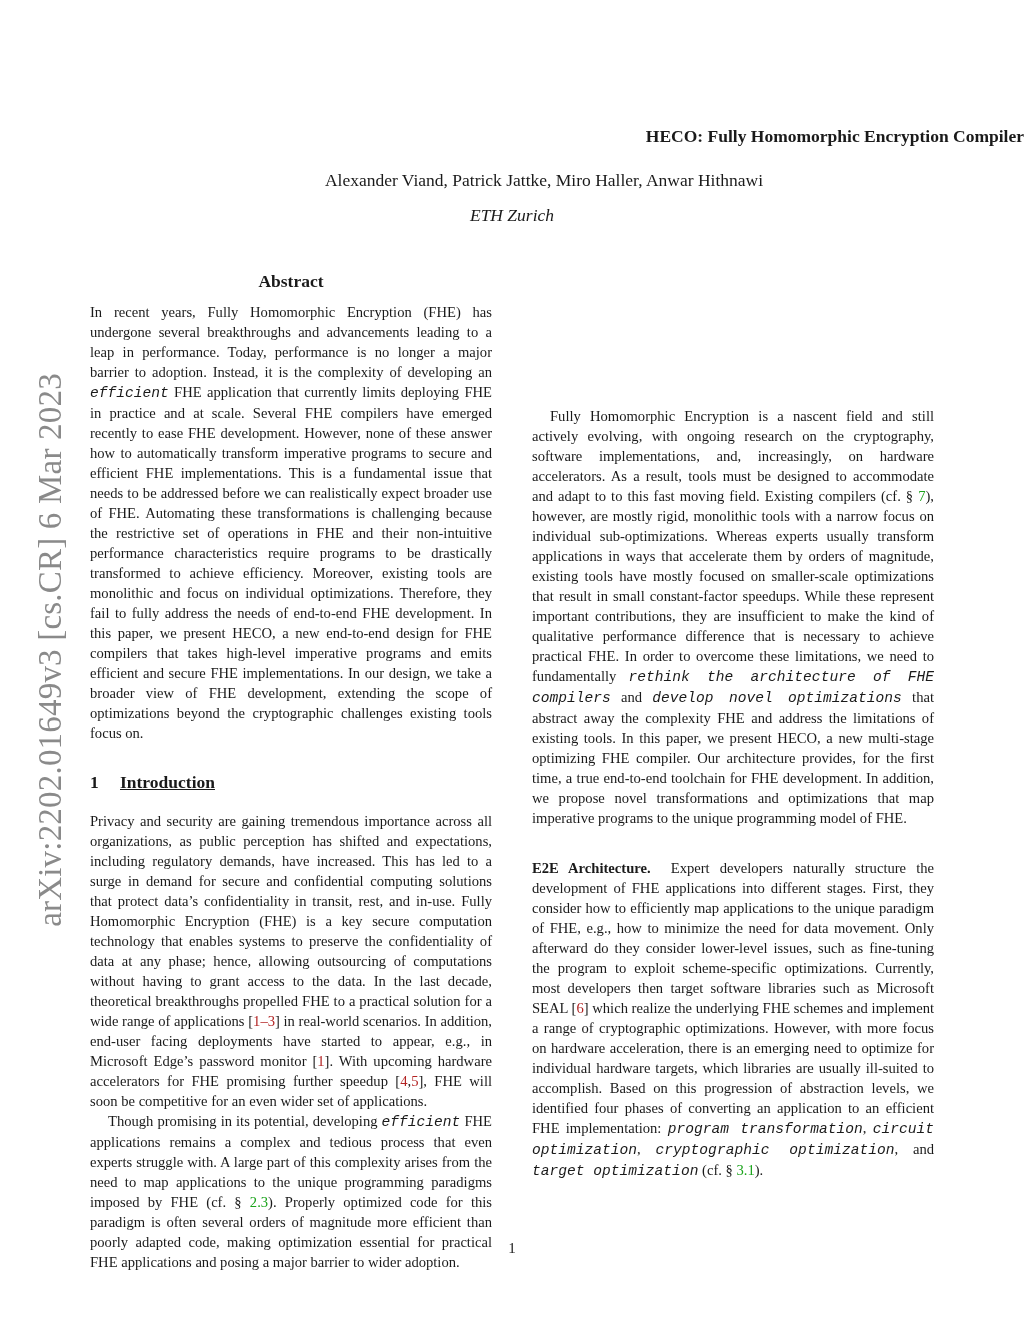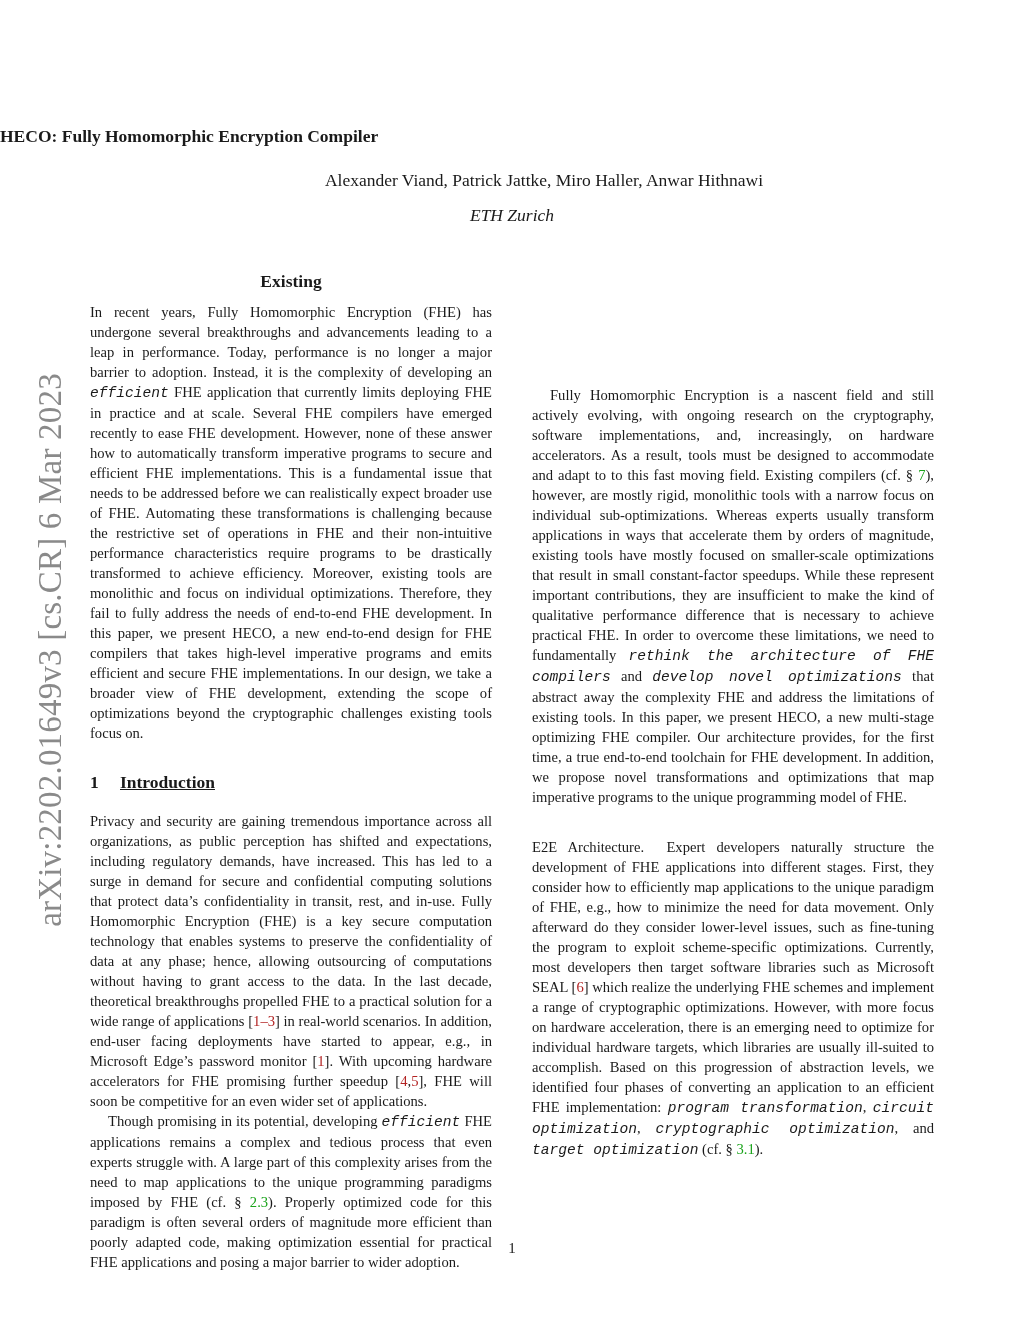--- a/index.html
+++ b/index.html
@@ -1,50 +1,50 @@
 <!DOCTYPE html>
 <html><head>
 <meta charset="utf-8">
 <style>
   html, body { margin: 0; padding: 0; background: #ffffff; }
   body { width: 1024px; height: 1325px; position: relative; overflow: hidden;
          font-family: "Liberation Serif", "DejaVu Serif", serif; color: #1a1a1a; }
-  .title { position: absolute; top: 126px; left: 0; width: 1024px; text-align: left;
+  .title { position: absolute; top: 126px; left: 0; width: 1024px; text-align: right;
            font-weight: bold; font-size: 17.5px; }
   .authors { position: absolute; top: 170px; left: 0; width: 1024px; text-align: center; font-size: 17.5px; margin-left: 32px; }
   .affil { position: absolute; top: 205px; left: 0; width: 1024px; text-align: center; font-size: 17.5px; font-style: italic; }
   .arxiv { position: absolute; left: 50px; top: 650px; transform: translate(-50%, -50%) rotate(-90deg);
            white-space: nowrap; font-size: 33px; color: #8a8a8a; letter-spacing: 0.2px; }
   .col { position: absolute; width: 402px; font-size: 14.6px; line-height: 20px; text-align: justify; }
   .col p { margin: 0; }
   .col-left { left: 90px; top: 270px; }
-  .col-right { left: 532px; top: 261px; }
+  .col-right { left: 532px; top: 282px; }
   .abs-head { text-align: center; font-weight: bold; font-size: 17.5px; margin-bottom: 10px !important; line-height: 22px; }
   .sec-head { font-weight: bold; font-size: 17.5px; margin: 28px 0 18px 0 !important; line-height: 22px; text-decoration: underline; }
   .sec-head .num { display: inline-block; width: 30px; }
   .indent { text-indent: 18px; }
   .gap { margin-top: 2px !important; }
-  .para-head { font-weight: normal; }
+  .para-head { font-weight: bold; }
   .big-gap { margin-top: 30px !important; }
   .cite { color: #b22222; }
   .xref { color: #1aa31a; }
   i { font-style: italic; font-family: Liberation Mono, monospace; }
   .pagenum { position: absolute; top: 1240px; left: 0; width: 1024px; text-align: center; font-size: 15px; }
 </style>
 </head>
 <body>
 
 <div class="title">HECO: Fully Homomorphic Encryption Compiler</div>
 <div class="authors">Alexander Viand, Patrick Jattke, Miro Haller, Anwar Hithnawi</div>
 <div class="affil">ETH Zurich</div>
 
 <div class="arxiv">arXiv:2202.01649v3  [cs.CR]  6 Mar 2023</div>
 
 <div class="col col-left">
-  <p class="abs-head">Existing</p>
+  <p class="abs-head">Abstract</p>
   <p><span>In recent years, Fully Homomorphic Encryption (FHE) has undergone several breakthroughs and advancements leading to a leap in performance. Today, performance is no longer a major barrier to adoption. Instead, it is the complexity of developing an </span><i>efficient</i><span> FHE application that currently limits deploying FHE in practice and at scale. Several FHE compilers have emerged recently to ease FHE development. However, none of these answer how to automatically transform imperative programs to secure and efficient FHE implementations. This is a fundamental issue that needs to be addressed before we can realistically expect broader use of FHE. Automating these transformations is challenging because the restrictive set of operations in FHE and their non-intuitive performance characteristics require programs to be drastically transformed to achieve efficiency. Moreover, existing tools are monolithic and focus on individual optimizations. Therefore, they fail to fully address the needs of end-to-end FHE development. In this paper, we present HECO, a new end-to-end design for FHE compilers that takes high-level imperative programs and emits efficient and secure FHE implementations. In our design, we take a broader view of FHE development, extending the scope of optimizations beyond the cryptographic challenges existing tools focus on.</span></p>
 
   <p class="sec-head"><span class="num">1</span><span>Introduction</span></p>
 
   <p><span>Privacy and security are gaining tremendous importance across all organizations, as public perception has shifted and expectations, including regulatory demands, have increased. This has led to a surge in demand for secure and confidential computing solutions that protect data’s confidentiality in transit, rest, and in-use. Fully Homomorphic Encryption (FHE) is a key secure computation technology that enables systems to preserve the confidentiality of data at any phase; hence, allowing outsourcing of computations without having to grant access to the data. In the last decade, theoretical breakthroughs propelled FHE to a practical solution for a wide range of applications [</span><a class="cite">1</a><span class="cite">–</span><a class="cite">3</a><span>] in real-world scenarios. In addition, end-user facing deployments have started to appear, e.g., in Microsoft Edge’s password monitor [</span><a class="cite">1</a><span>]. With upcoming hardware accelerators for FHE promising further speedup [</span><a class="cite">4</a><span>,</span><a class="cite">5</a><span>], FHE will soon be competitive for an even wider set of applications.</span></p>
 
   <p class="indent"><span>Though promising in its potential, developing </span><i>efficient</i><span> FHE applications remains a complex and tedious process that even experts struggle with. A large part of this complexity arises from the need to map applications to the unique programming paradigms imposed by FHE (cf. § </span><a class="xref">2.3</a><span>). Properly optimized code for this paradigm is often several orders of magnitude more efficient than poorly adapted code, making optimization essential for practical FHE applications and posing a major barrier to wider adoption.</span></p>
 </div>
 
 <div class="col col-right">

